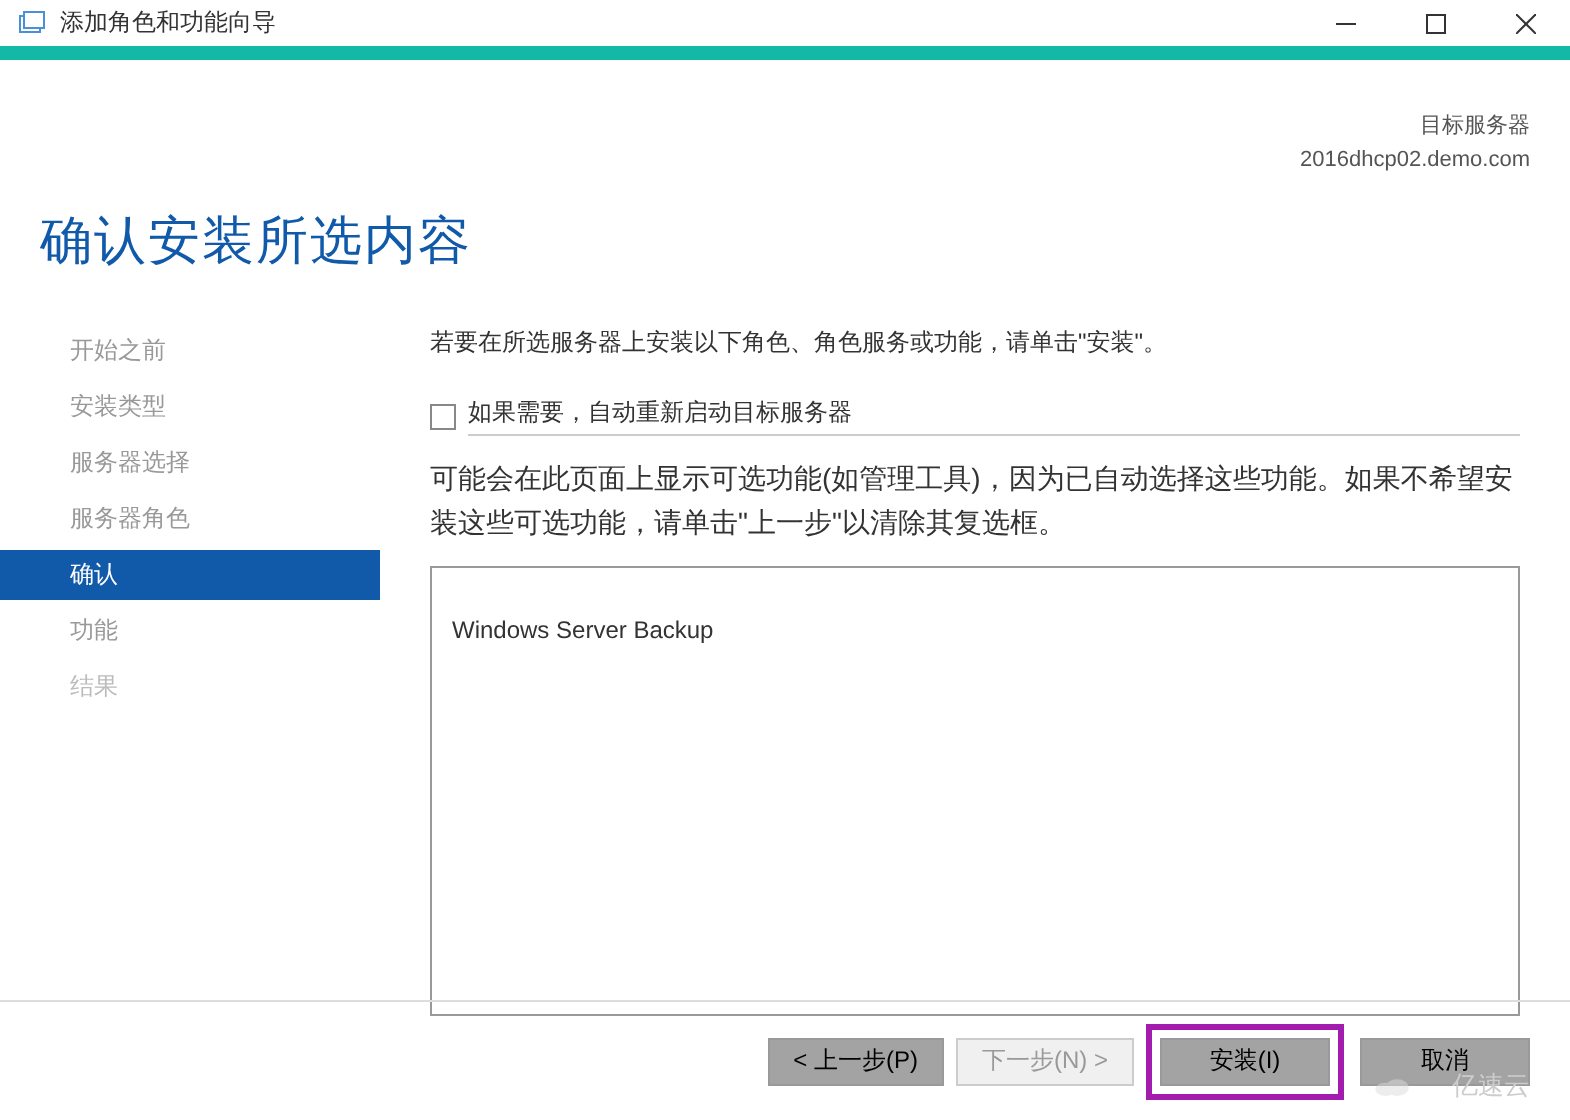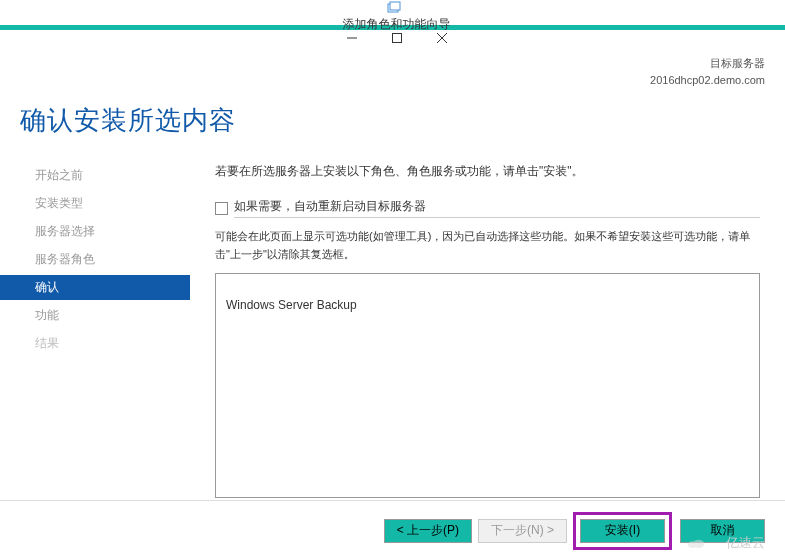--- a/index.html
+++ b/index.html
@@ -13,23 +13,22 @@
       background: #fff;
       width: 785px;
       height: 560px;
       overflow: hidden;
       position: relative;
     }
     .titlebar {
       height: 30px;
       display: flex;
       align-items: center;
-      border-bottom: 5px solid #14b8a6;
+      border-bottom: 7px solid #14b8a6;
       padding: 0 0 0 8px;
-      flex-direction: column;
     }
     .titlebar-icon {
       width: 16px;
       height: 16px;
       margin-right: 6px;
       display: flex;
       align-items: center;
       justify-content: center;
     }
     .titlebar-title {
@@ -127,21 +126,21 @@
       flex-shrink: 0;
     }
     .checkbox-label {
       font-size: 12px;
       color: #333;
       border-bottom: 1px solid #ccc;
       padding-bottom: 2px;
       flex: 1;
     }
     .info-text {
-      font-size: 11px;
+      font-size: 14px;
       color: #333;
       line-height: 1.6;
       margin-bottom: 10px;
     }
     .feature-list {
       border: 1px solid #999;
       height: 225px;
       padding: 24px 10px;
       font-size: 12px;
       color: #333;
@@ -167,21 +166,21 @@
       display: flex;
       justify-content: flex-end;
       align-items: center;
       padding: 0 20px;
       gap: 6px;
     }
     .footer-btn {
       min-width: 85px;
       height: 24px;
       border: 1px solid #999;
-      background: #14b8a6;
+      background: #a3a3a3;
       font-size: 12px;
       font-family: inherit;
       cursor: pointer;
       padding: 0 12px;
     }
     .footer-btn:disabled {
       color: #999;
       cursor: default;
       background: #f0f0f0;
       border-color: #ccc;

